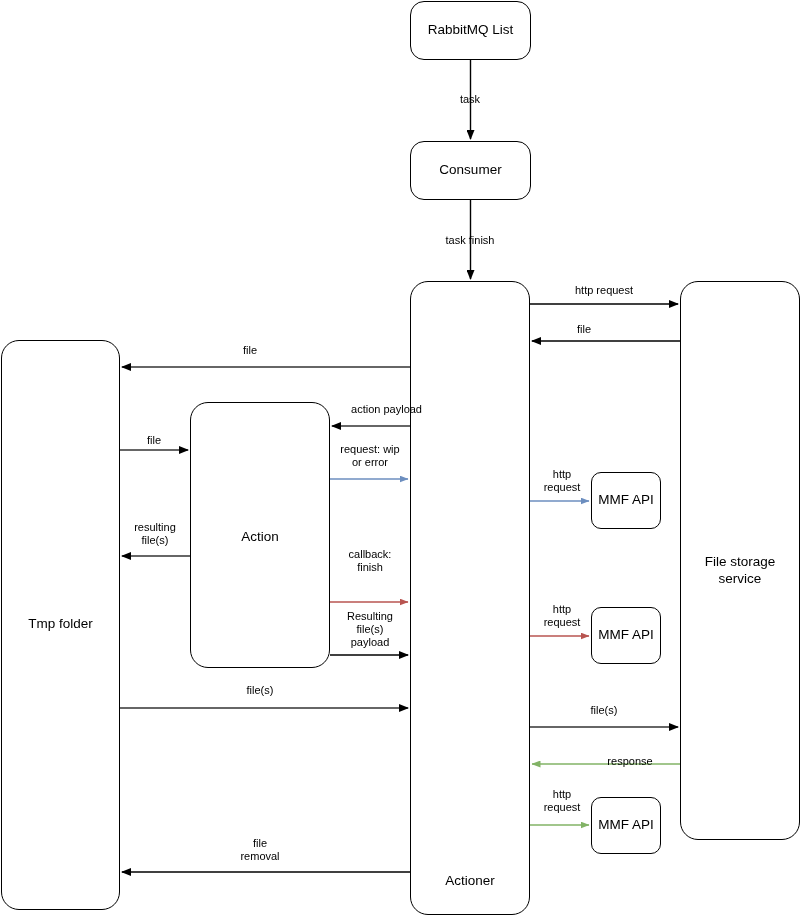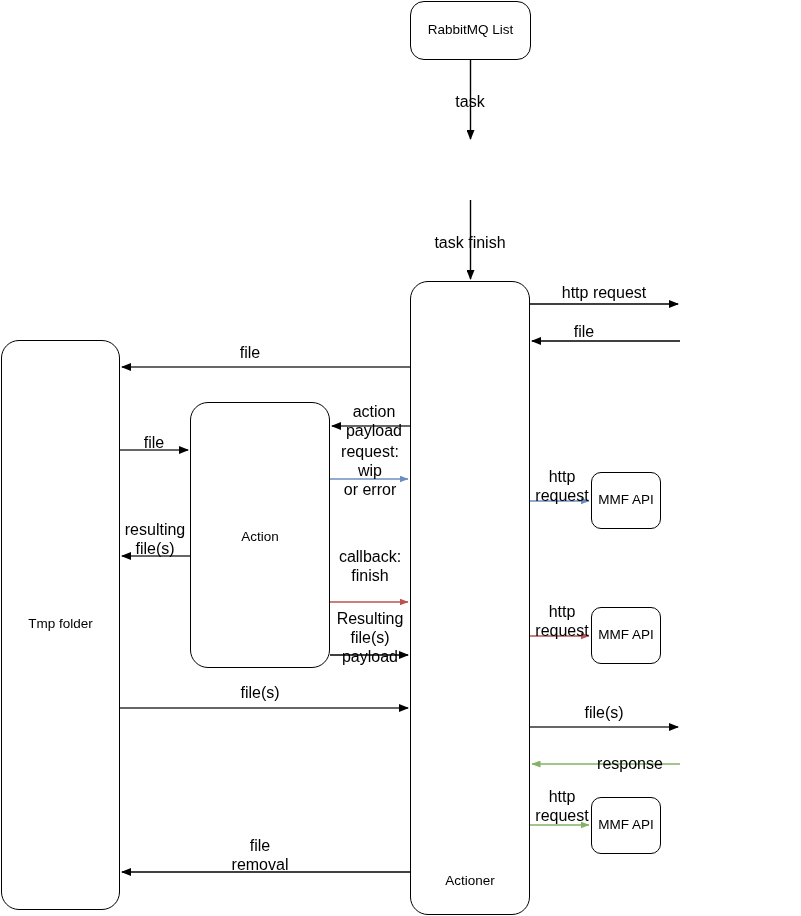--- a/index.html
+++ b/index.html
@@ -38,21 +38,21 @@
     color:#000000;
   }
   .node.tall{ border-radius:18px; }
   .node .node-label{ display:block; padding:0 6px; }
   
   .node.lane{ align-items:flex-start;padding-left:16px; }
   .node.lane .node-label{ position:absolute; left:0; right:0; }
 
   .edge-label{
     position:absolute;
-    font-size:16px;
+    font-size:11px;
     line-height:1.18;
     color:#000000;
     text-align:center;
     white-space:pre-line;
     background:transparent;
     pointer-events:none;
   }
 </style>
 </head>
 <body>
@@ -109,33 +109,39 @@
 
     <path d="M530,825 L589,825" stroke="#82b366" stroke-width="1.3" fill="none" marker-end="url(#ah-green)"></path>
 
     <path d="M410,872 L122,872" stroke="#000000" stroke-width="1.4" fill="none" marker-end="url(#ah-black)"></path>
   </svg>
 
   <div class="node" style="left:410px; top:1px; width:121px; height:59px;">
     <span class="node-label">RabbitMQ List</span>
   </div>
 
+  <div class="node" style="left:410px; top:141px; width:121px; height:59px;">
+    <span class="node-label">Consumer</span>
+  </div>
 
   <div class="node tall lane" style="left:1px; top:340px; width:119px; height:570px;">
     <span class="node-label" style="top:275px;">Tmp folder</span>
   </div>
 
   <div class="node tall lane" style="left:410px; top:281px; width:120px; height:634px;">
     <span class="node-label" style="top:591px;">Actioner</span>
   </div>
 
   <div class="node tall lane" style="left:190px; top:402px; width:140px; height:266px;">
     <span class="node-label" style="top:126px;">Action</span>
   </div>
 
+  <div class="node tall lane" style="left:680px; top:281px; width:120px; height:559px;">
+    <span class="node-label" style="top:272px;">File storage service</span>
+  </div>
 
   <div class="node" style="left:591px; top:472px; width:70px; height:57px; border-radius:10px;">
     <span class="node-label">MMF API</span>
   </div>
 
   <div class="node" style="left:591px; top:607px; width:70px; height:57px; border-radius:10px;">
     <span class="node-label">MMF API</span>
   </div>
 
   <div class="node" style="left:591px; top:797px; width:70px; height:57px; border-radius:10px;">
@@ -145,21 +151,21 @@
   <div class="edge-label" style="left:430px; top:93px; width:80px;">task</div>
 
   <div class="edge-label" style="left:380px; top:234px; width:180px;">task finish</div>
 
   <div class="edge-label" style="left:524px; top:284px; width:160px;">http request</div>
 
   <div class="edge-label" style="left:544px; top:323px; width:80px;">file</div>
 
   <div class="edge-label" style="left:210px; top:344px; width:80px;">file</div>
 
-  <div class="edge-label" style="left:326px; top:403px; width:96px; text-align:center;">action payload</div>
+  <div class="edge-label" style="left:326px; top:403px; width:96px; text-align:right;">action payload</div>
 
   <div class="edge-label" style="left:114px; top:434px; width:80px;">file</div>
 
   <div class="edge-label" style="left:330px; top:443px; width:80px;">request: wip
 or error</div>
 
   <div class="edge-label" style="left:116px; top:521px; width:78px;">resulting
 file(s)</div>
 
   <div class="edge-label" style="left:532px; top:468px; width:60px;">http

